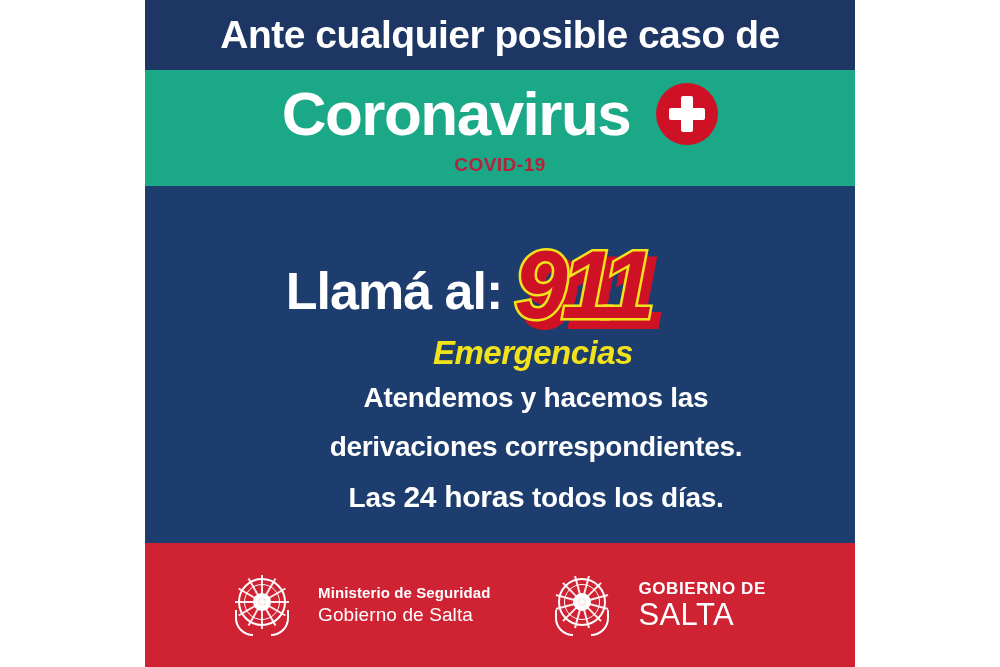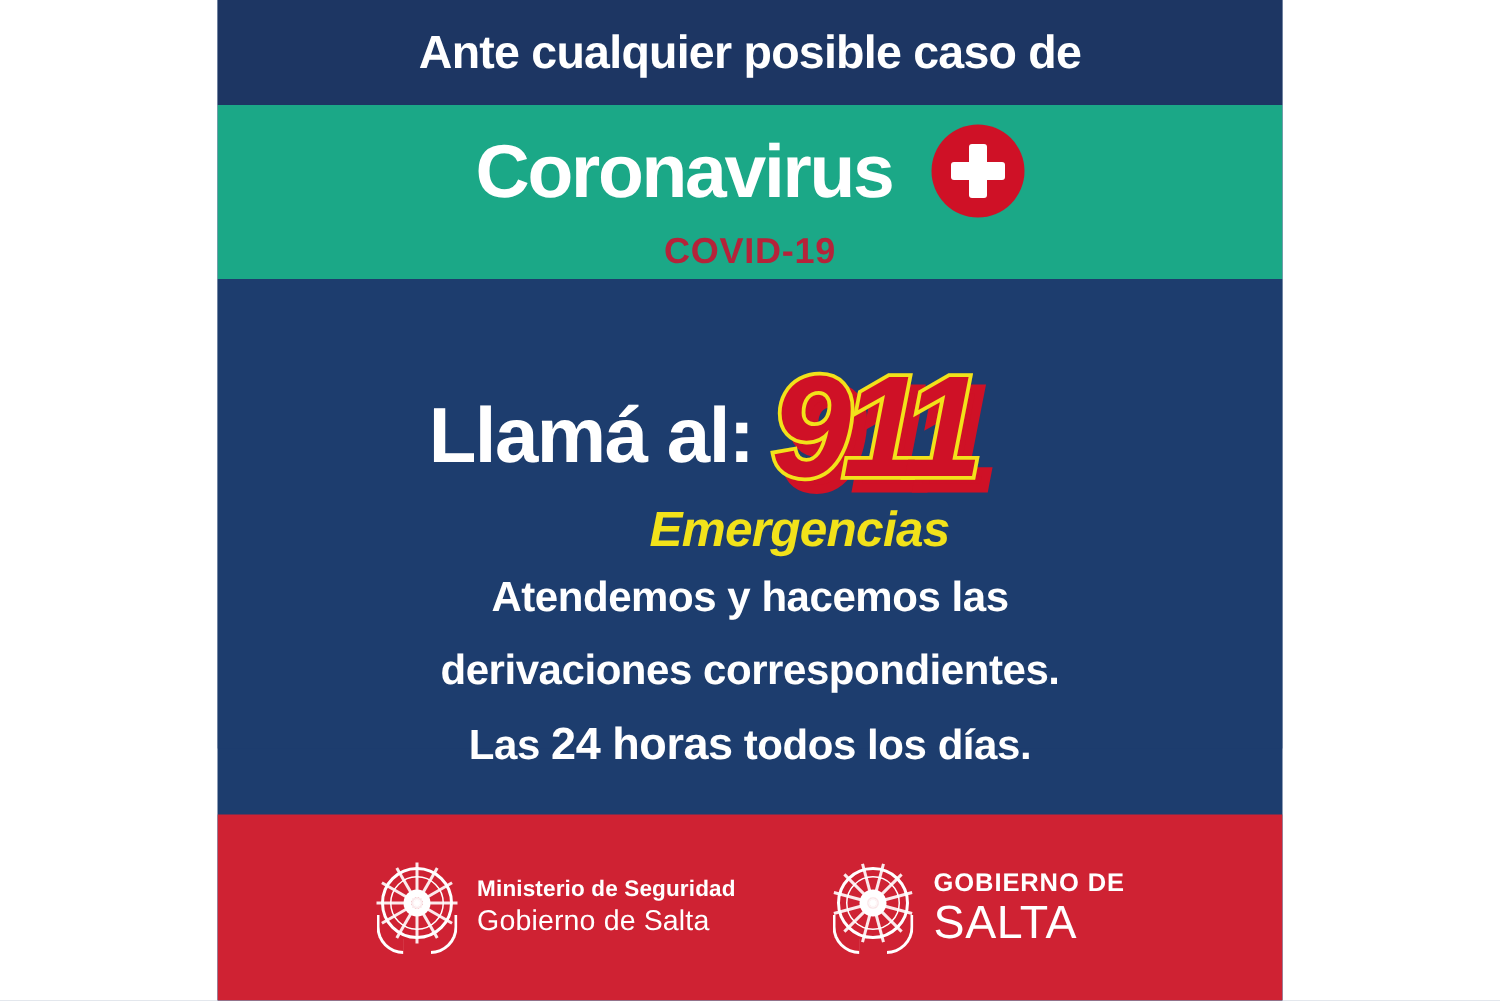--- a/index.html
+++ b/index.html
@@ -42,21 +42,21 @@
   .band-top .headline {
     position: absolute;
     left: 0;
     top: 0;
     width: 710px;
     height: 70px;
     display: flex;
     align-items: center;
     justify-content: center;
     color: #ffffff;
-    font-size: 31px;
+    font-size: 39px;
     font-weight: bold;
     letter-spacing: -0.5px;
     white-space: nowrap;
   }
 
   
   .band-teal {
     position: absolute;
     left: 0;
     top: 70px;
@@ -70,21 +70,21 @@
     top: 4px;
     width: 710px;
     height: 80px;
     display: flex;
     align-items: center;
     justify-content: center;
     gap: 26px;
   }
   .corona-word {
     color: #ffffff;
-    font-size: 50px;
+    font-size: 62px;
     font-weight: bold;
     letter-spacing: -1.5px;
     line-height: 1;
   }
   .cross-badge {
     position: relative;
     width: 62px;
     height: 62px;
     border-radius: 50%;
     background: #cf1126;
@@ -111,21 +111,21 @@
     width: 36px;
     margin-top: -6px;
   }
   .covid-label {
     position: absolute;
     left: 0;
     top: 84px;
     width: 710px;
     text-align: center;
     color: #b5233a;
-    font-size: 24px;
+    font-size: 19px;
     font-weight: bold;
     letter-spacing: 0.5px;
   }
 
   
   .band-main {
     position: absolute;
     left: 0;
     top: 186px;
     width: 710px;
@@ -200,20 +200,21 @@
     font-style: italic;
     font-weight: bold;
     letter-spacing: -0.5px;
   }
   .lines {
     position: absolute;
     left: 0;
     top: 196px;
     width: 710px;
     text-align: center;
+    padding-left: 36px;
   }
   .line {
     color: #ffffff;
     font-size: 28px;
     font-weight: bold;
     letter-spacing: -0.3px;
     margin-bottom: 17px;
     white-space: nowrap;
   }
   .line .big {
@@ -233,21 +234,21 @@
     height: 124px;
     background: #cf2233;
     display: flex;
     align-items: center;
     justify-content: center;
     gap: 64px;
   }
   .logo-block {
     display: flex;
     align-items: center;
-    gap: 12px;
+    gap: 28px;
   }
   .seal {
     position: relative;
     width: 56px;
     height: 62px;
     flex: 0 0 auto;
   }
   .seal .ring {
     position: absolute;
     left: 4px;

